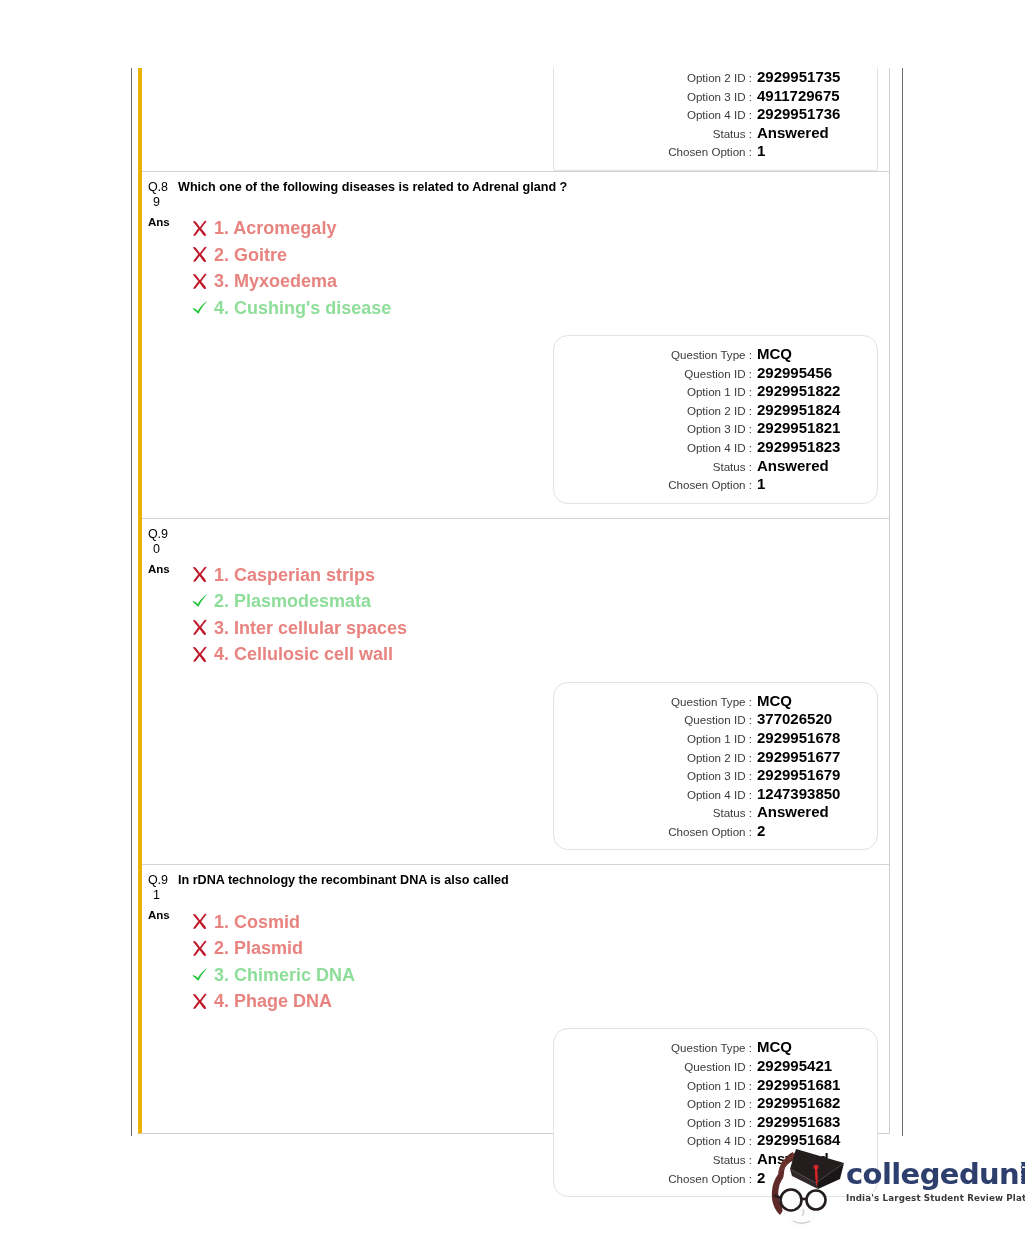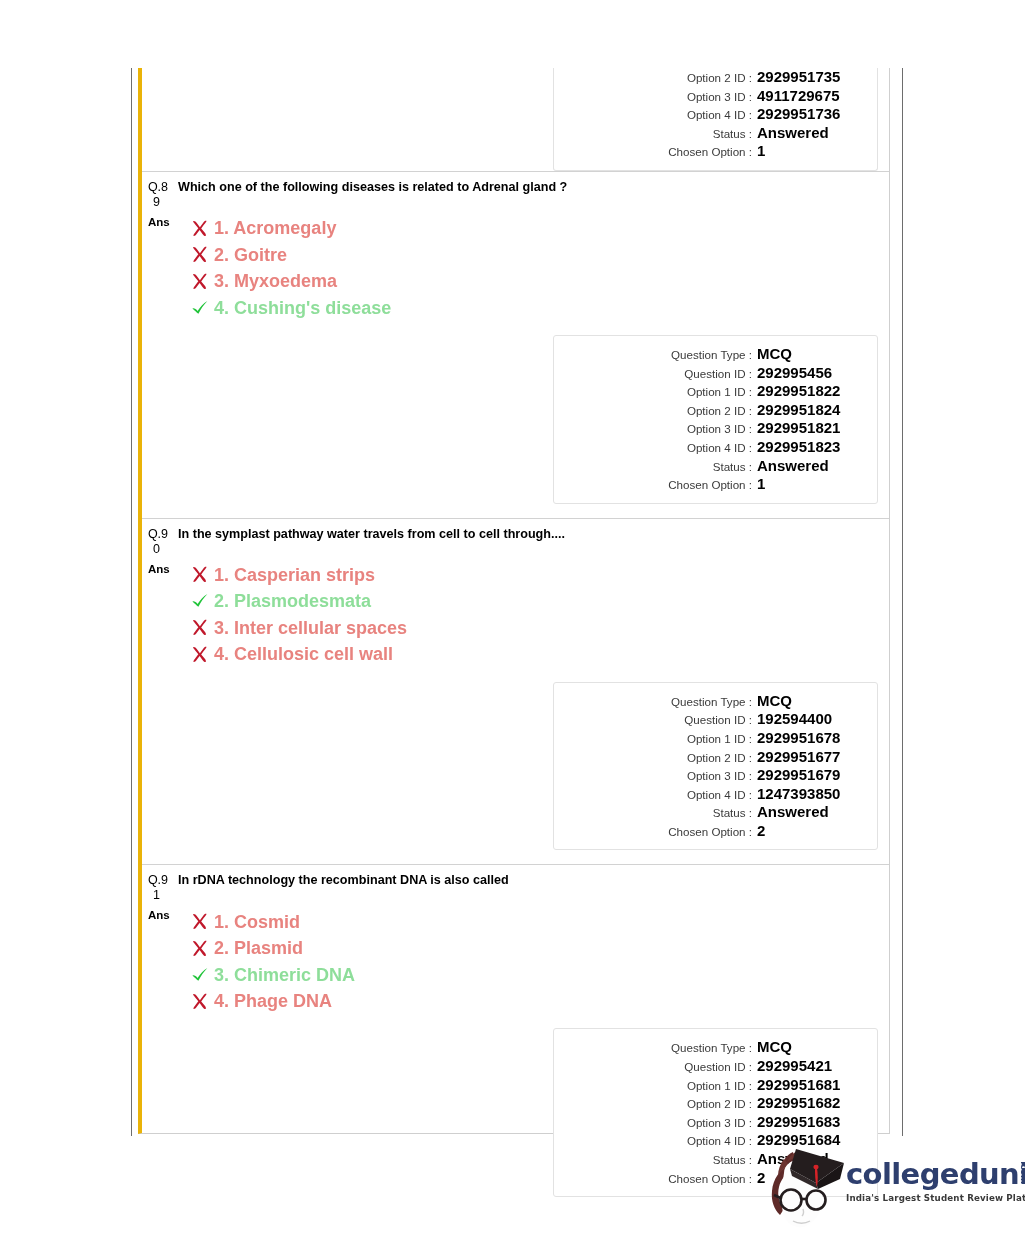--- a/index.html
+++ b/index.html
@@ -127,21 +127,21 @@
   
   .detail-wrap {
     display: flex;
     justify-content: flex-end;
     padding-right: 11px;
   }
   .detail {
     width: 325px;
     box-sizing: border-box;
     border: 1px solid #e2e2e2;
-    border-radius: 3px;
+    border-radius: 15px;
     background: #fff;
     padding: 9px 12px 9px 0;
   }
   .detail.clipped {
     border-top: none;
     border-radius: 0 0 3px 3px;
     padding-top: 0;
   }
   .drow {
     display: flex;
@@ -330,21 +330,20 @@
               <span class="dlabel">Chosen Option :</span>
               <span class="dvalue">1</span>
             </div>
           </div>
         </div>
         <div class="spacer-bottom"></div>
       </div>
       <div class="qblock sep">
         <div class="qhead">
           <div class="qnum"><span>Q.9</span><span class="n2">0</span></div>
-          <div class="qtext">In the symplast pathway water travels from cell to cell through....</div>
         </div>
         <div class="ansrow">
           <div class="anslabel">Ans</div>
           <div class="options">
             <div class="option">
               <span class="mark">
                 <svg width="18" height="17" viewBox="0 0 18 17">
                   <path d="M2.2 1.0 C3.6 0.6 4.8 1.6 5.8 3.0 L8.9 7.2 L12.4 2.4 C13.3 1.2 14.4 0.4 15.6 0.9 C15.0 2.2 13.9 3.5 12.9 4.8 L10.2 8.4 L13.6 12.6 C14.5 13.7 15.3 14.9 14.7 16.0 C13.4 16.2 12.4 15.1 11.5 13.9 L8.6 10.0 L5.4 14.2 C4.5 15.4 3.5 16.3 2.3 15.8 C2.6 14.5 3.6 13.2 4.5 12.0 L7.3 8.2 L3.8 3.9 C2.9 2.8 2.0 2.0 2.2 1.0 Z" fill="#c0182b"></path>
                 </svg>
               </span>
@@ -377,21 +376,21 @@
           </div>
         </div>
         <div class="detail-wrap" style="margin-top: 14px;">
           <div class="detail">
             <div class="drow">
               <span class="dlabel">Question Type :</span>
               <span class="dvalue">MCQ</span>
             </div>
             <div class="drow">
               <span class="dlabel">Question ID :</span>
-              <span class="dvalue">192594400</span>
+              <span class="dvalue">377026520</span>
             </div>
             <div class="drow">
               <span class="dlabel">Option 1 ID :</span>
               <span class="dvalue">2929951678</span>
             </div>
             <div class="drow">
               <span class="dlabel">Option 2 ID :</span>
               <span class="dvalue">2929951677</span>
             </div>
             <div class="drow">

